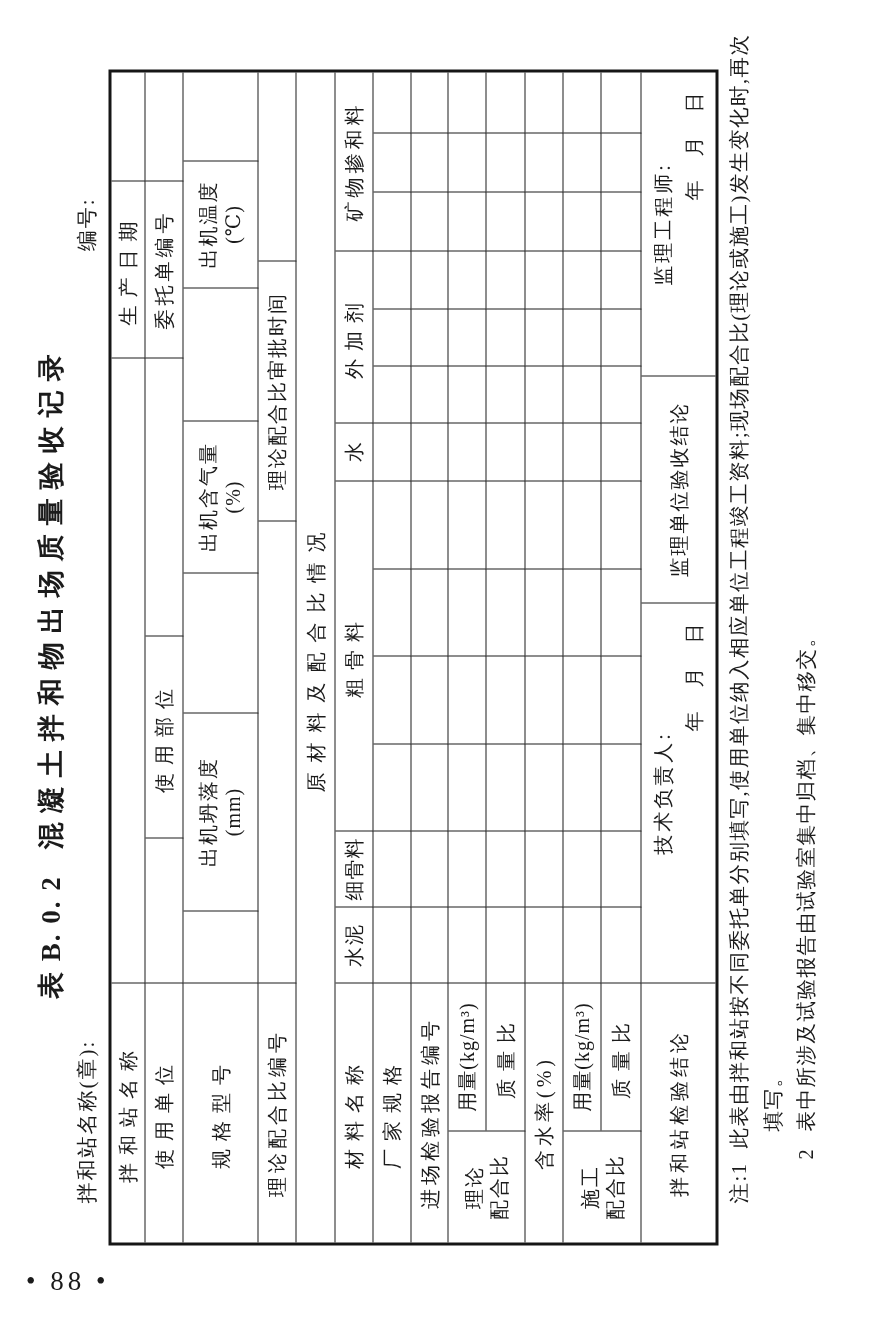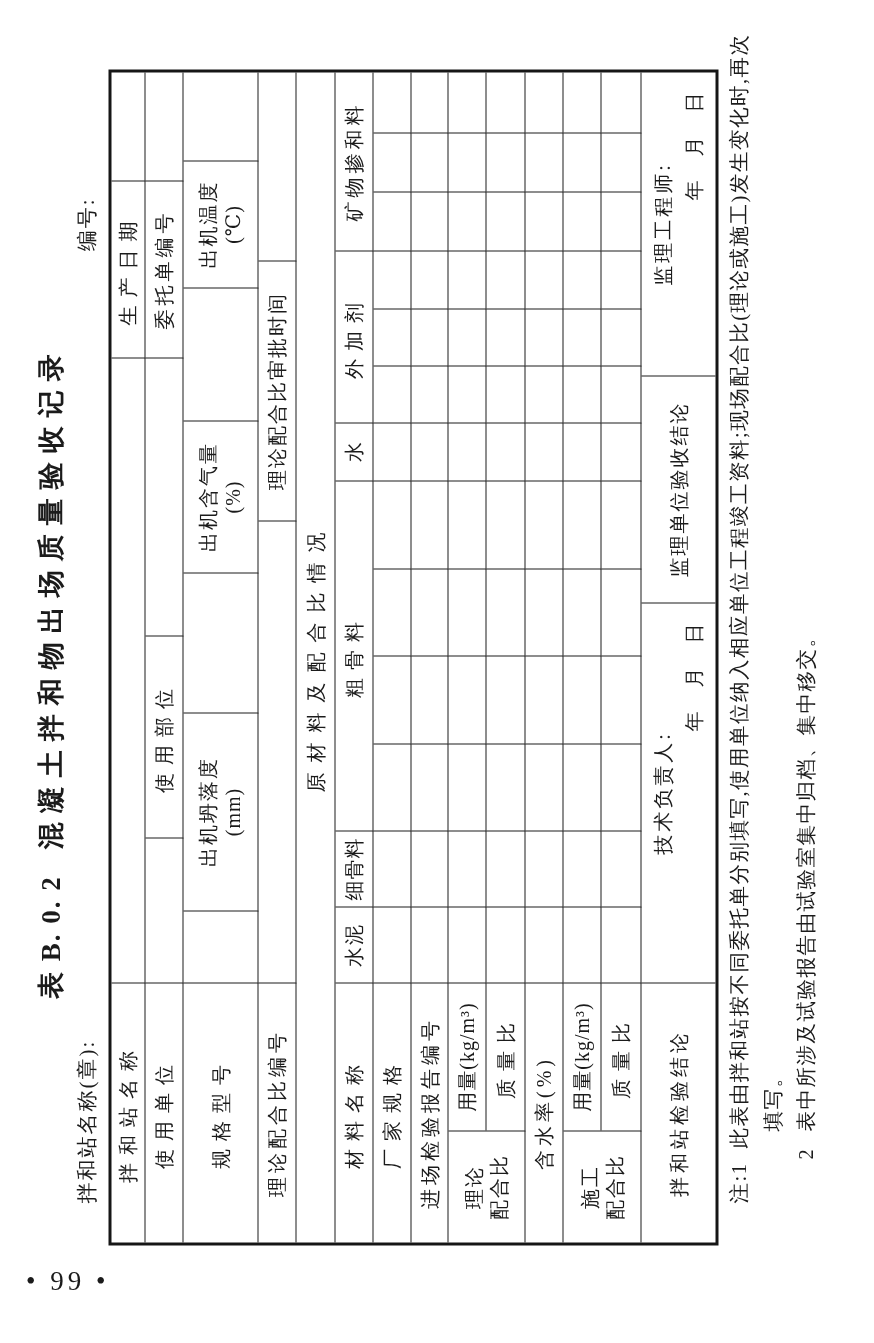--- a/index.html
+++ b/index.html
@@ -264,14 +264,14 @@
       <div class="note1">
         <span class="note-lab">注:1</span><span>此表由拌和站按不同委托单分别填写,使用单位纳入相应单位工程竣工资料;现场配合比(理论或施工)发生变化时,再次填写。</span>
       </div>
       <div class="note2">
         <span class="note2-num">2</span><span>表中所涉及试验报告由试验室集中归档、集中移交。</span>
       </div>
     </div>
 
   </div>
 
-  <div class="pageno">• 99 •</div>
+  <div class="pageno">• 88 •</div>
 </div>
 
 </body></html>

